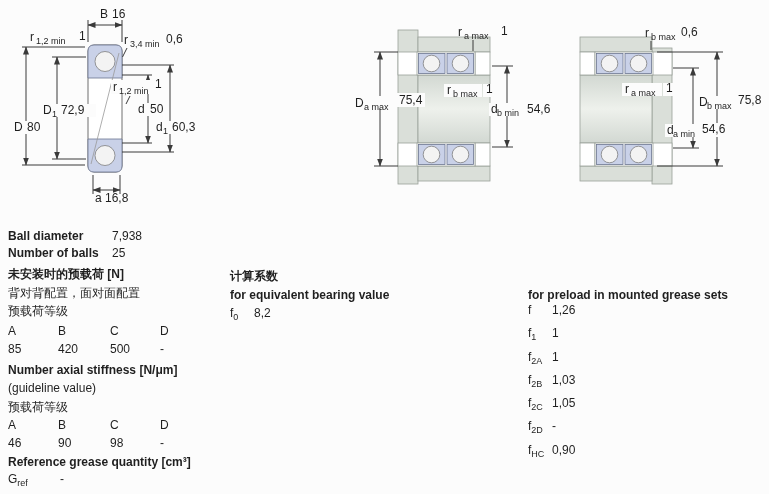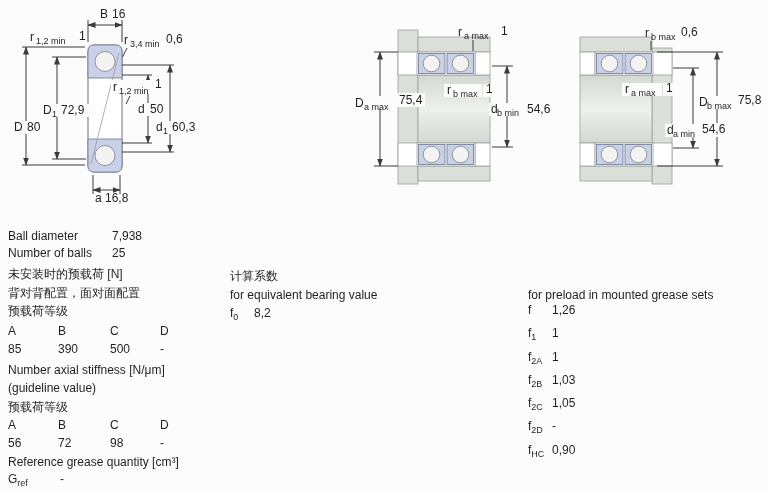--- a/index.html
+++ b/index.html
@@ -3,21 +3,21 @@
 <meta charset="utf-8">
 <style>
   html,body{margin:0;padding:0}
   body{
     width:769px;height:494px;position:relative;overflow:hidden;
     background:var(--bg,#fcfcfc);
     font-family:"Liberation Sans","DejaVu Sans",sans-serif;
     font-size:12px;color:var(--text,#1f1f1f);
   }
   .abs{position:absolute;white-space:nowrap}
-  .b{font-weight:normal}
+  .b{font-weight:bold}
   sub{font-size:9px}
   .lw{display:inline-block;width:104px}
   .cA{display:inline-block;width:50px}
   .cB{display:inline-block;width:52px}
   .cC{display:inline-block;width:50px}
   .gw{display:inline-block;width:52px}
   .fw{display:inline-block;width:24px}
   .pf-row{line-height:18.9px}
   svg text{font-size:12px;fill:var(--text,#1f1f1f)}
   svg text.sub{font-size:9px}
@@ -209,31 +209,31 @@
   <span class="b lw">Number of balls</span><span>25</span>
 </div>
 
 <div class="abs b" style="left:8px;top:266px">未安装时的预载荷 [N]</div>
 <div class="abs" style="left:8px;top:285px">背对背配置，面对面配置</div>
 <div class="abs" style="left:8px;top:303px">预载荷等级</div>
 <div class="abs" style="left:8px;top:324px">
   <span class="cA">A</span><span class="cB">B</span><span class="cC">C</span><span>D</span>
 </div>
 <div class="abs" style="left:8px;top:342px">
-  <span class="cA">85</span><span class="cB">390</span><span class="cC">500</span><span>-</span>
+  <span class="cA">85</span><span class="cB">420</span><span class="cC">500</span><span>-</span>
 </div>
 
 <div class="abs b" style="left:8px;top:363px">Number axial stiffness [N/μm]</div>
 <div class="abs" style="left:8px;top:381px">(guideline value)</div>
 <div class="abs" style="left:8px;top:399px">预载荷等级</div>
 <div class="abs" style="left:8px;top:418px">
   <span class="cA">A</span><span class="cB">B</span><span class="cC">C</span><span>D</span>
 </div>
 <div class="abs" style="left:8px;top:436px">
-  <span class="cA">56</span><span class="cB">72</span><span class="cC">98</span><span>-</span>
+  <span class="cA">46</span><span class="cB">90</span><span class="cC">98</span><span>-</span>
 </div>
 
 <div class="abs b" style="left:8px;top:455px">Reference grease quantity [cm³]</div>
 <div class="abs" style="left:8px;top:472px">
   <span class="gw"><span>G</span><sub>ref</sub></span><span>-</span>
 </div>
 
 <div class="abs b" style="left:230px;top:268px">计算系数</div>
 <div class="abs b" style="left:230px;top:288px">for equivalent bearing value</div>
 <div class="abs" style="left:230px;top:306px">

